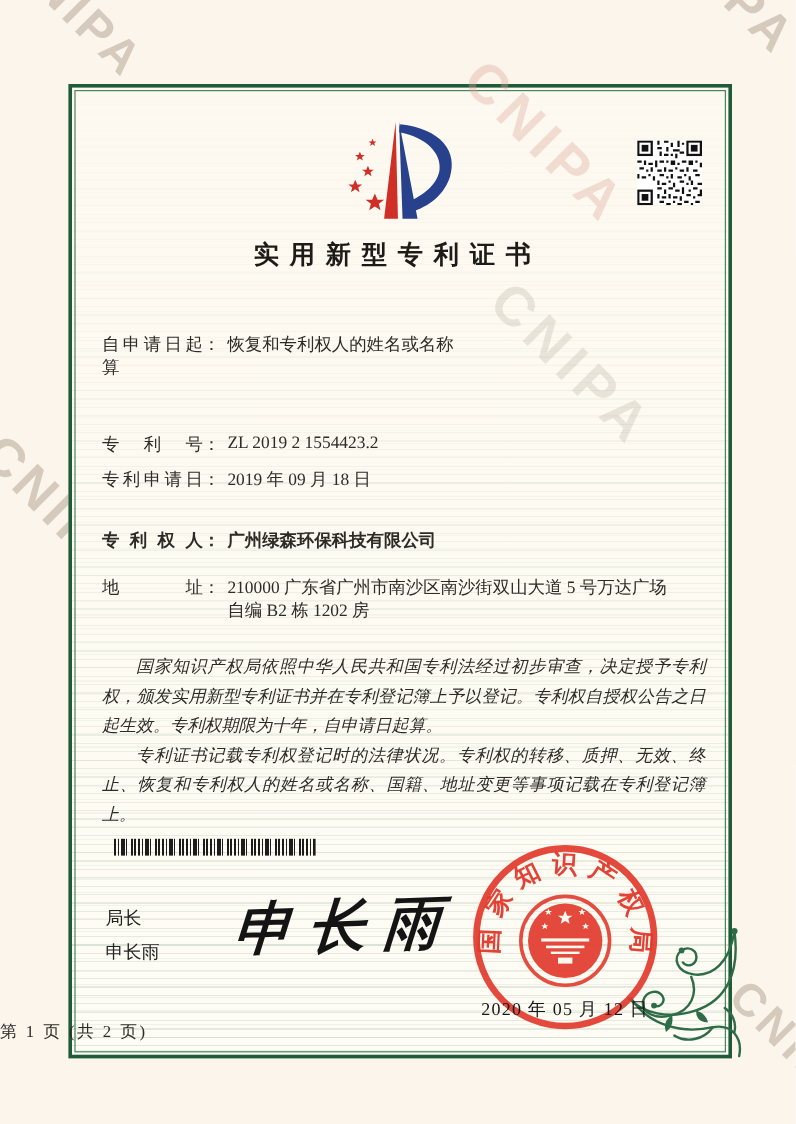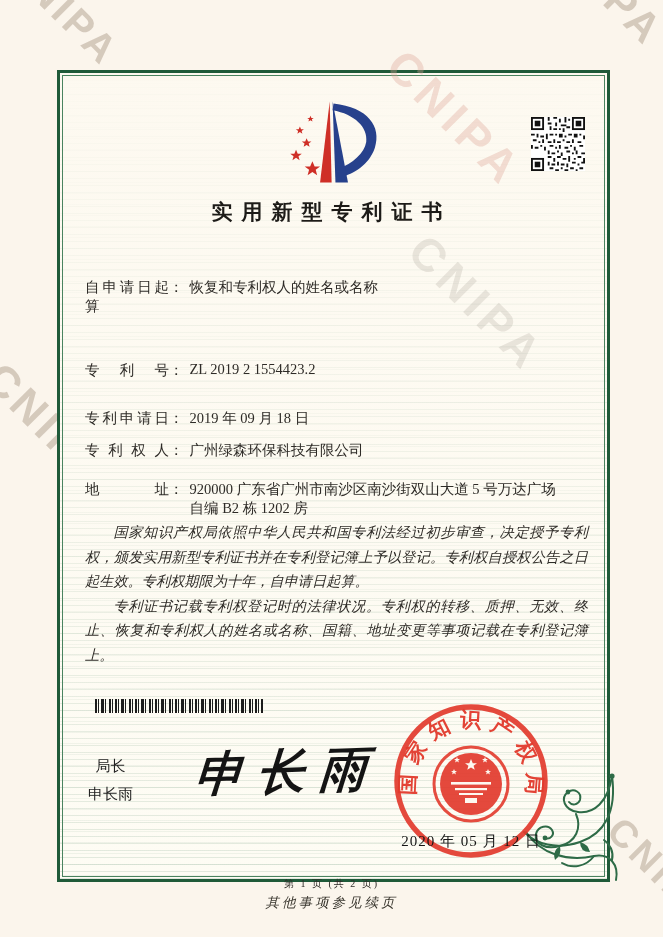--- a/index.html
+++ b/index.html
@@ -27,39 +27,39 @@
   .qr{position:absolute;left:531px;top:117px;}
   .title{position:absolute;left:0;right:0;top:198px;text-align:center;font-size:21px;font-weight:bold;
          color:#1d1b18;letter-spacing:9px;}
 
   .field-row{position:absolute;left:85px;width:505px;font-size:14.5px;color:#2e2b27;}
   .flabel{display:inline-block;width:84px;text-align:justify;text-align-last:justify;vertical-align:top;}
   .fcolon{display:inline-block;margin-right:6px;vertical-align:top;}
   .fvalue{display:inline-block;vertical-align:top;white-space:pre-line;max-width:390px;}
   .pair2{position:absolute;left:245px;top:0;}
 
-  .body-text{position:absolute;left:85px;top:520px;width:503px;font-size:14.2px;line-height:24.5px;
+  .body-text{position:absolute;left:85px;top:544px;width:503px;font-size:14.2px;line-height:24.5px;
       color:#2e2b27;text-align:justify;font-style:italic;}
   .body-text p{margin:0;text-indent:2em;}
 
   .barcode{position:absolute;left:95px;top:699px;width:168px;height:14px;
       background:repeating-linear-gradient(90deg,#1c1c1c 0 2px,rgba(0,0,0,0) 2px 3px,#1c1c1c 3px 4px,
       rgba(0,0,0,0) 4px 6px,#1c1c1c 6px 9px,rgba(0,0,0,0) 9px 10px,#1c1c1c 10px 11px,rgba(0,0,0,0) 11px 14px,
       #1c1c1c 14px 16px,rgba(0,0,0,0) 16px 17px,#1c1c1c 17px 18px,rgba(0,0,0,0) 18px 20px);}
 
   .signer{position:absolute;left:88px;top:752px;font-family:"Liberation Sans","DejaVu Sans",sans-serif;
-      font-size:15px;color:#222;line-height:28px;text-align:center;}
+      font-size:15px;color:#222;line-height:28px;}
   .signature{position:absolute;left:195px;top:740px;font-size:48px;font-style:italic;font-weight:bold;
       letter-spacing:14px;color:#141414;transform:rotate(-2deg) skewX(-6deg);}
 
   .seal{position:absolute;left:392px;top:702px;}
   .seal-date{position:absolute;left:392px;top:832px;width:158px;text-align:center;font-size:15px;
       color:#161616;letter-spacing:1px;}
 
-  .page-info{position:absolute;left:0;right:0;top:851px;text-align:center;font-size:10px;color:#2e2b27;letter-spacing:2px;margin-top:26px;}
+  .page-info{position:absolute;left:0;right:0;top:851px;font-size:14px;color:#2e2b27;letter-spacing:2px;}
   .cont-note{position:absolute;left:0;right:0;top:894px;text-align:center;font-size:13.5px;color:#3a372f;
       letter-spacing:3px;font-style:italic;}
   .ornament{position:absolute;left:516px;top:770px;}
 </style>
 </head>
 <body>
 
 <div class="page">
 
   <div class="wm wm-margin" style="left:-8px;top:-12px;font-size:40px;">CNIPA</div>
@@ -104,28 +104,28 @@
   </svg>
 
   <div class="title">实用新型专利证书</div>
 
   <div class="field-row" style="top:278px;">
     <span class="flabel">自申请日起算</span><span class="fcolon">：</span><span class="fvalue">恢复和专利权人的姓名或名称</span>
   </div>
   <div class="field-row" style="top:361px;">
     <span class="flabel">专利号</span><span class="fcolon">：</span><span class="fvalue">ZL 2019 2 1554423.2</span>
   </div>
-  <div class="field-row" style="top:409px;text-decoration:underline;">
+  <div class="field-row" style="top:390px;text-decoration:underline;">
     <span class="flabel">专利申请日</span><span class="fcolon">：</span><span class="fvalue">2019 年 09 月 18 日</span>
   </div>
-  <div class="field-row" style="top:441px;">
+  <div class="field-row" style="top:441px;font-weight:bold;">
     <span class="flabel">专利权人</span><span class="fcolon">：</span><span class="fvalue">广州绿森环保科技有限公司</span>
   </div>
   <div class="field-row" style="top:480px;">
-    <span class="flabel">地址</span><span class="fcolon">：</span><span class="fvalue">920000 广东省广州市南沙区南沙街双山大道 5 号万达广场
+    <span class="flabel">地址</span><span class="fcolon">：</span><span class="fvalue">210000 广东省广州市南沙区南沙街双山大道 5 号万达广场
 自编 B2 栋 1202 房</span>
   </div>
 
   <div class="body-text">
     <p>国家知识产权局依照中华人民共和国专利法经过初步审查，决定授予专利权，颁发实用新型专利证书并在专利登记簿上予以登记。专利权自授权公告之日起生效。专利权期限为十年，自申请日起算。</p>
     <p>专利证书记载专利权登记时的法律状况。专利权的转移、质押、无效、终止、恢复和专利权人的姓名或名称、国籍、地址变更等事项记载在专利登记簿上。</p>
   </div>
 
   <div class="barcode"></div>
 
@@ -174,15 +174,14 @@
         <rect x="73" y="96" width="12" height="5"></rect>
       </g>
     </g>
     <text font-size="21" font-weight="bold" fill="#e23a2c" letter-spacing="8.5" font-family="Liberation Serif, DejaVu Serif, serif" opacity="0.95">
       <textPath href="#sealArc" startOffset="3">国家知识产权局</textPath>
     </text>
   </svg>
   <div class="seal-date">2020 年 05 月 12 日</div>
 
   <div class="page-info">第 1 页 (共 2 页)</div>
-  <div class="cont-note">其他事项参见续页</div>
 
 </div>
 
 </body></html>

